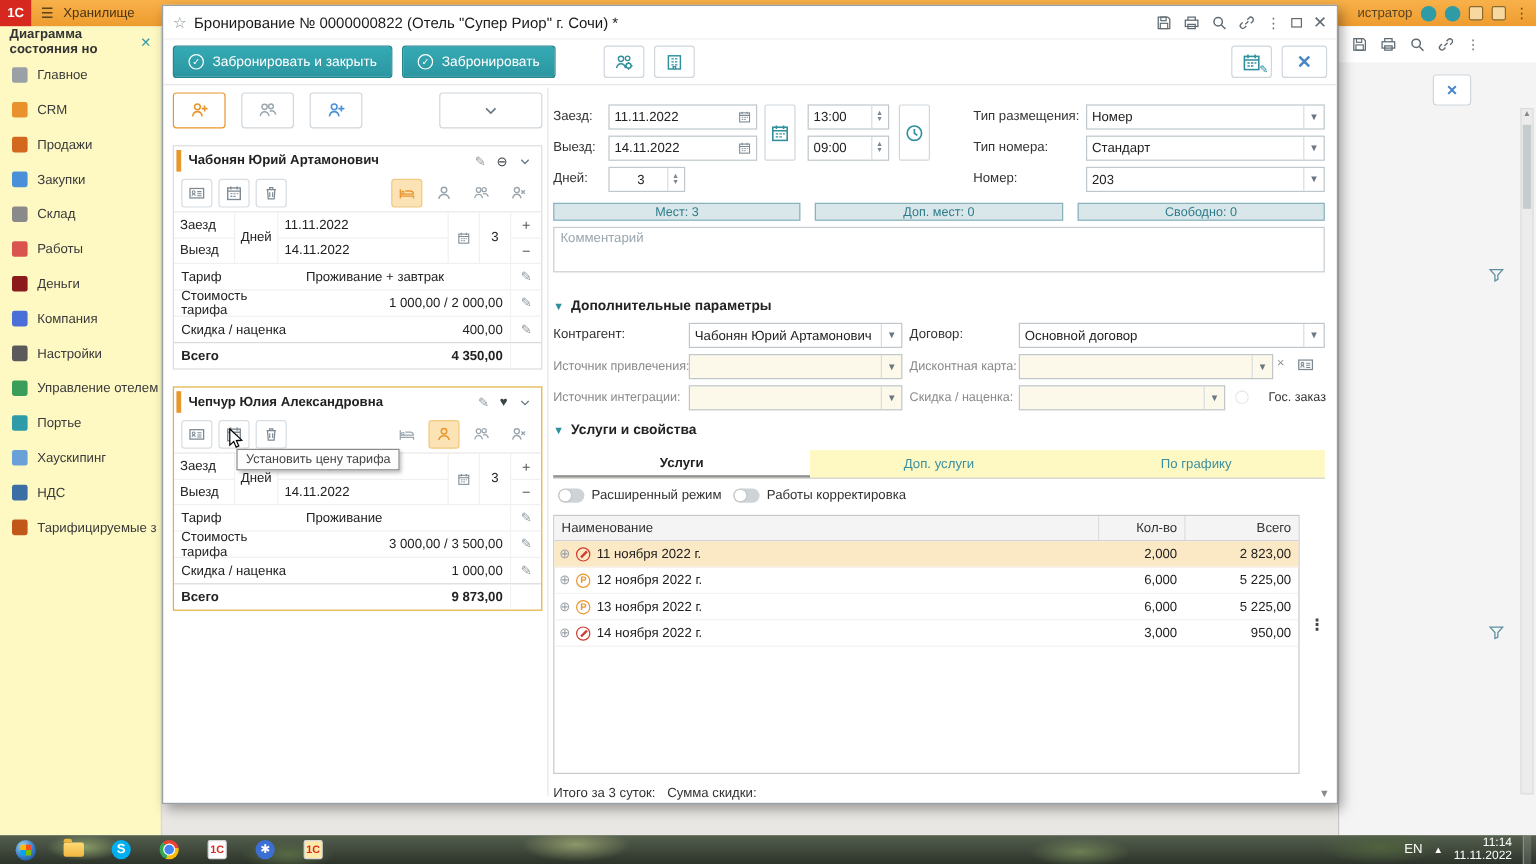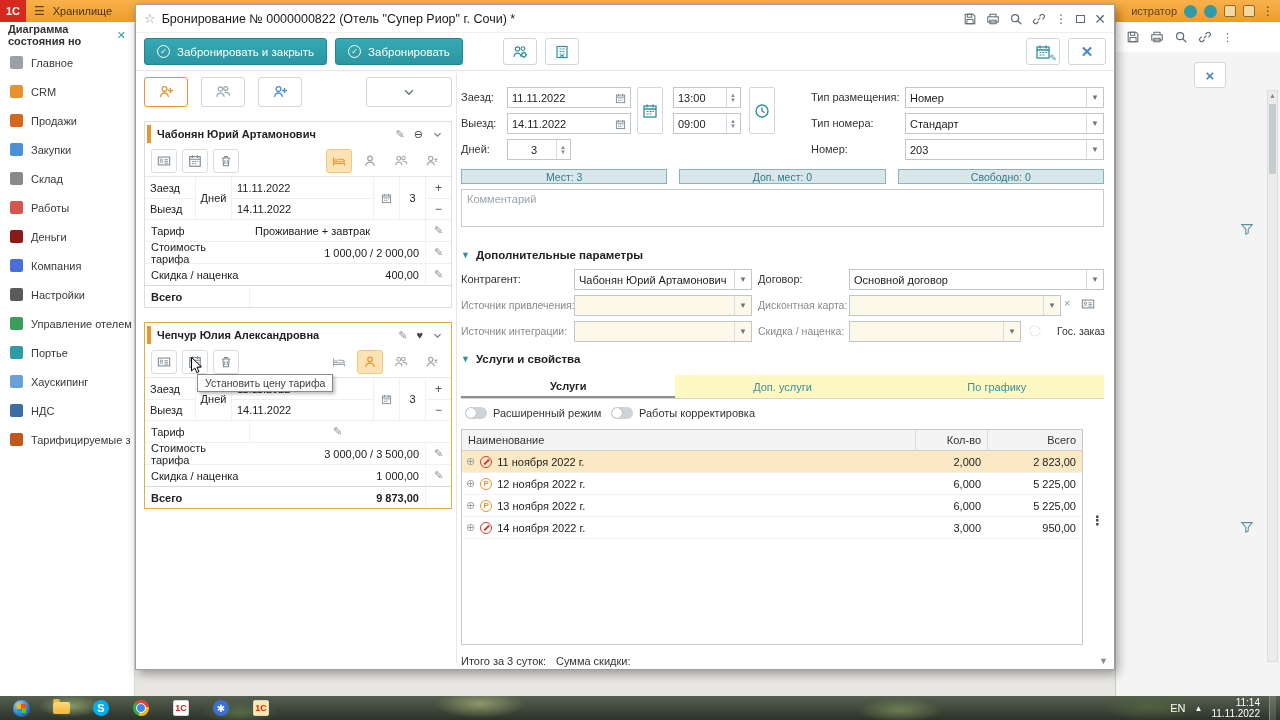--- a/index.html
+++ b/index.html
@@ -15,21 +15,21 @@
  background:linear-gradient(#f8b14a,#ee9c2e);padding-right:6px}
 .logo1c{width:26px;height:22px;background:#d6281e;color:#fff;font-weight:bold;font-size:11px;
  display:flex;align-items:center;justify-content:center}
 .burger{color:#5a451f;font-size:12px}
 .tbtitle{color:#4a3413}
 .tbright{margin-left:auto;display:flex;align-items:center;gap:7px;color:#5a451f}
 .tbdot{width:13px;height:13px;border-radius:50%;background:#2e9ba6}
 .tbsq{width:12px;height:12px;border:1px solid #8a6a2e;background:#f7d9a0;border-radius:2px}
 
 
-.leftcol{position:absolute;left:0;top:22px;width:135px;bottom:24px;background:#ffffff;border-right:1px solid #d8d8d8}
+.leftcol{position:absolute;left:0;top:22px;width:135px;bottom:24px;background:#fef9c3;border-right:1px solid #d8d8d8}
 .bgtitle{height:26px;display:flex;align-items:center;padding:0 8px;font-weight:bold;color:#333}
 .bgtitle .x{margin-left:auto;color:#2e9ba6;font-size:11px}
 .side-item{height:29px;display:flex;align-items:center;gap:8px;padding:0 10px;color:#3a3a3a;white-space:nowrap;overflow:hidden}
 .sq{width:13px;height:13px;border-radius:2px;flex:0 0 13px}
 
 
 .bgwin{position:absolute;left:135px;top:22px;right:0;bottom:24px;background:#e9e7e4}
 .rightwin{position:absolute;left:1115px;top:22px;width:165px;bottom:24px;background:#f4f4f4;border-left:1px solid #c8c8c8}
 .rwtop{height:30px;background:#fff;display:flex;align-items:center;gap:10px;padding:0 10px;color:#5f6a72}
 .rwclose{position:absolute;left:78px;top:40px;width:32px;height:26px;border:1px solid #cfd6dc;border-radius:3px;
@@ -559,20 +559,23 @@
             </div>
             <div class="c v">
               <span>400,00</span>
             </div>
             <div class="c e">✎</div>
           </div>
         <div class="grow tot">
             <div class="c">
               <span>Всего</span>
             </div>
+            <div class="c v">
+              <span>4 350,00</span>
+            </div>
             <div class="c e"></div>
           </div>
       </div>
 
       <div class="gcard sel">
         <div class="ghead">
           <span class="gname">Чепчур Юлия Александровна</span>
           <span class="ghic">
             <span>✎</span>
             <span class="dark">♥</span>
@@ -643,20 +646,23 @@
             </div>
           <div class="gd bt">
               <span>14.11.2022</span>
             </div>
           <div class="gd pm bt">−</div>
         </div>
         <div class="grow">
             <div class="c">
               <span>Тариф</span>
             </div>
+            <div class="c v left">
+              <span>Проживание</span>
+            </div>
             <div class="c e">✎</div>
           </div>
         <div class="grow">
             <div class="c">
               <span>Стоимость тарифа</span>
             </div>
             <div class="c v">
               <span>3 000,00 / 3 500,00</span>
             </div>
             <div class="c e">✎</div>

